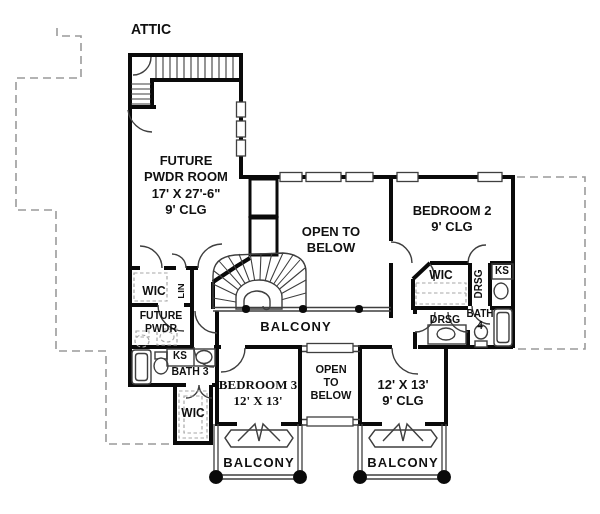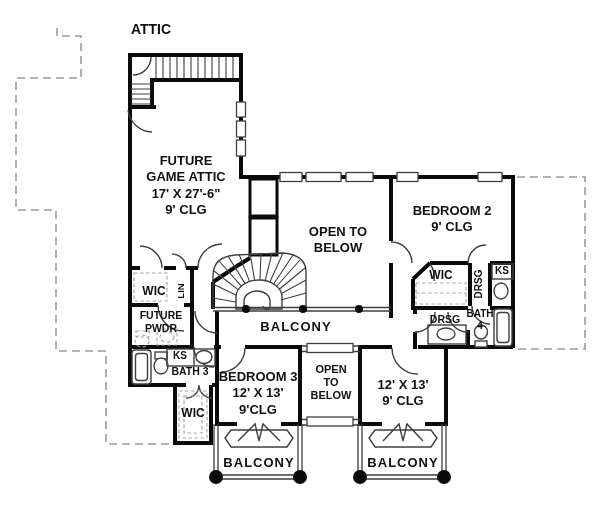--- a/index.html
+++ b/index.html
@@ -174,26 +174,26 @@
     <path class="t" d="M238,441 L255,424 L259,441 M280,441 L263,424 L259,441"></path>
     <path class="fixw" d="M369,438 L375,430 L431,430 L437,438 L431,447 L375,447 Z"></path>
     <path class="t" d="M383,441 L399,424 L403,441 M423,441 L407,424 L403,441"></path>
   </g>
 </svg>
 
   <div class="lbl" style="left:151px;top:30px;font-size:14px;">ATTIC</div>
 
   <div class="lbl" style="left:186px;top:185px;font-size:13px;">
     <div>FUTURE</div>
-    <div>GAME ATTIC</div>
+    <div>PWDR ROOM</div>
     <div>17' X 27'-6"</div>
     <div>9' CLG</div>
   </div>
 
-  <div class="lbl" style="left:331px;top:240px;font-size:13px;margin-left:7px;">
+  <div class="lbl" style="left:331px;top:240px;font-size:13px;">
     <div>OPEN TO</div>
     <div>BELOW</div>
   </div>
 
   <div class="lbl" style="left:452px;top:219px;font-size:13px;">
     <div>BEDROOM 2</div>
     <div>9' CLG</div>
   </div>
 
   <div class="lbl" style="left:154px;top:291px;font-size:12px;">WIC</div>
@@ -204,24 +204,23 @@
     <div>PWDR</div>
   </div>
 
   <div class="lbl" style="left:180px;top:356px;font-size:10px;">KS</div>
   <div class="lbl" style="left:190px;top:372px;font-size:10.5px;text-align:right;">BATH 3</div>
 
   <div class="lbl" style="left:296px;top:327px;font-size:13px;letter-spacing:1px;">BALCONY</div>
 
   <div class="lbl" style="left:193px;top:413px;font-size:12px;">WIC</div>
 
-  <div class="lbl" style="left:258px;top:393px;font-size:13px;">
+  <div class="lbl" style="left:258px;top:393px;font-size:13px;font-family:Liberation Serif, serif;">
     <div>BEDROOM 3</div>
     <div>12' X 13'</div>
-    <div>9'CLG</div>
   </div>
 
   <div class="lbl" style="left:331px;top:383px;font-size:11px;line-height:1.2;">
     <div>OPEN</div>
     <div>TO</div>
     <div>BELOW</div>
   </div>
 
   <div class="lbl" style="left:403px;top:393px;font-size:13px;">
     <div>12' X 13'</div>

